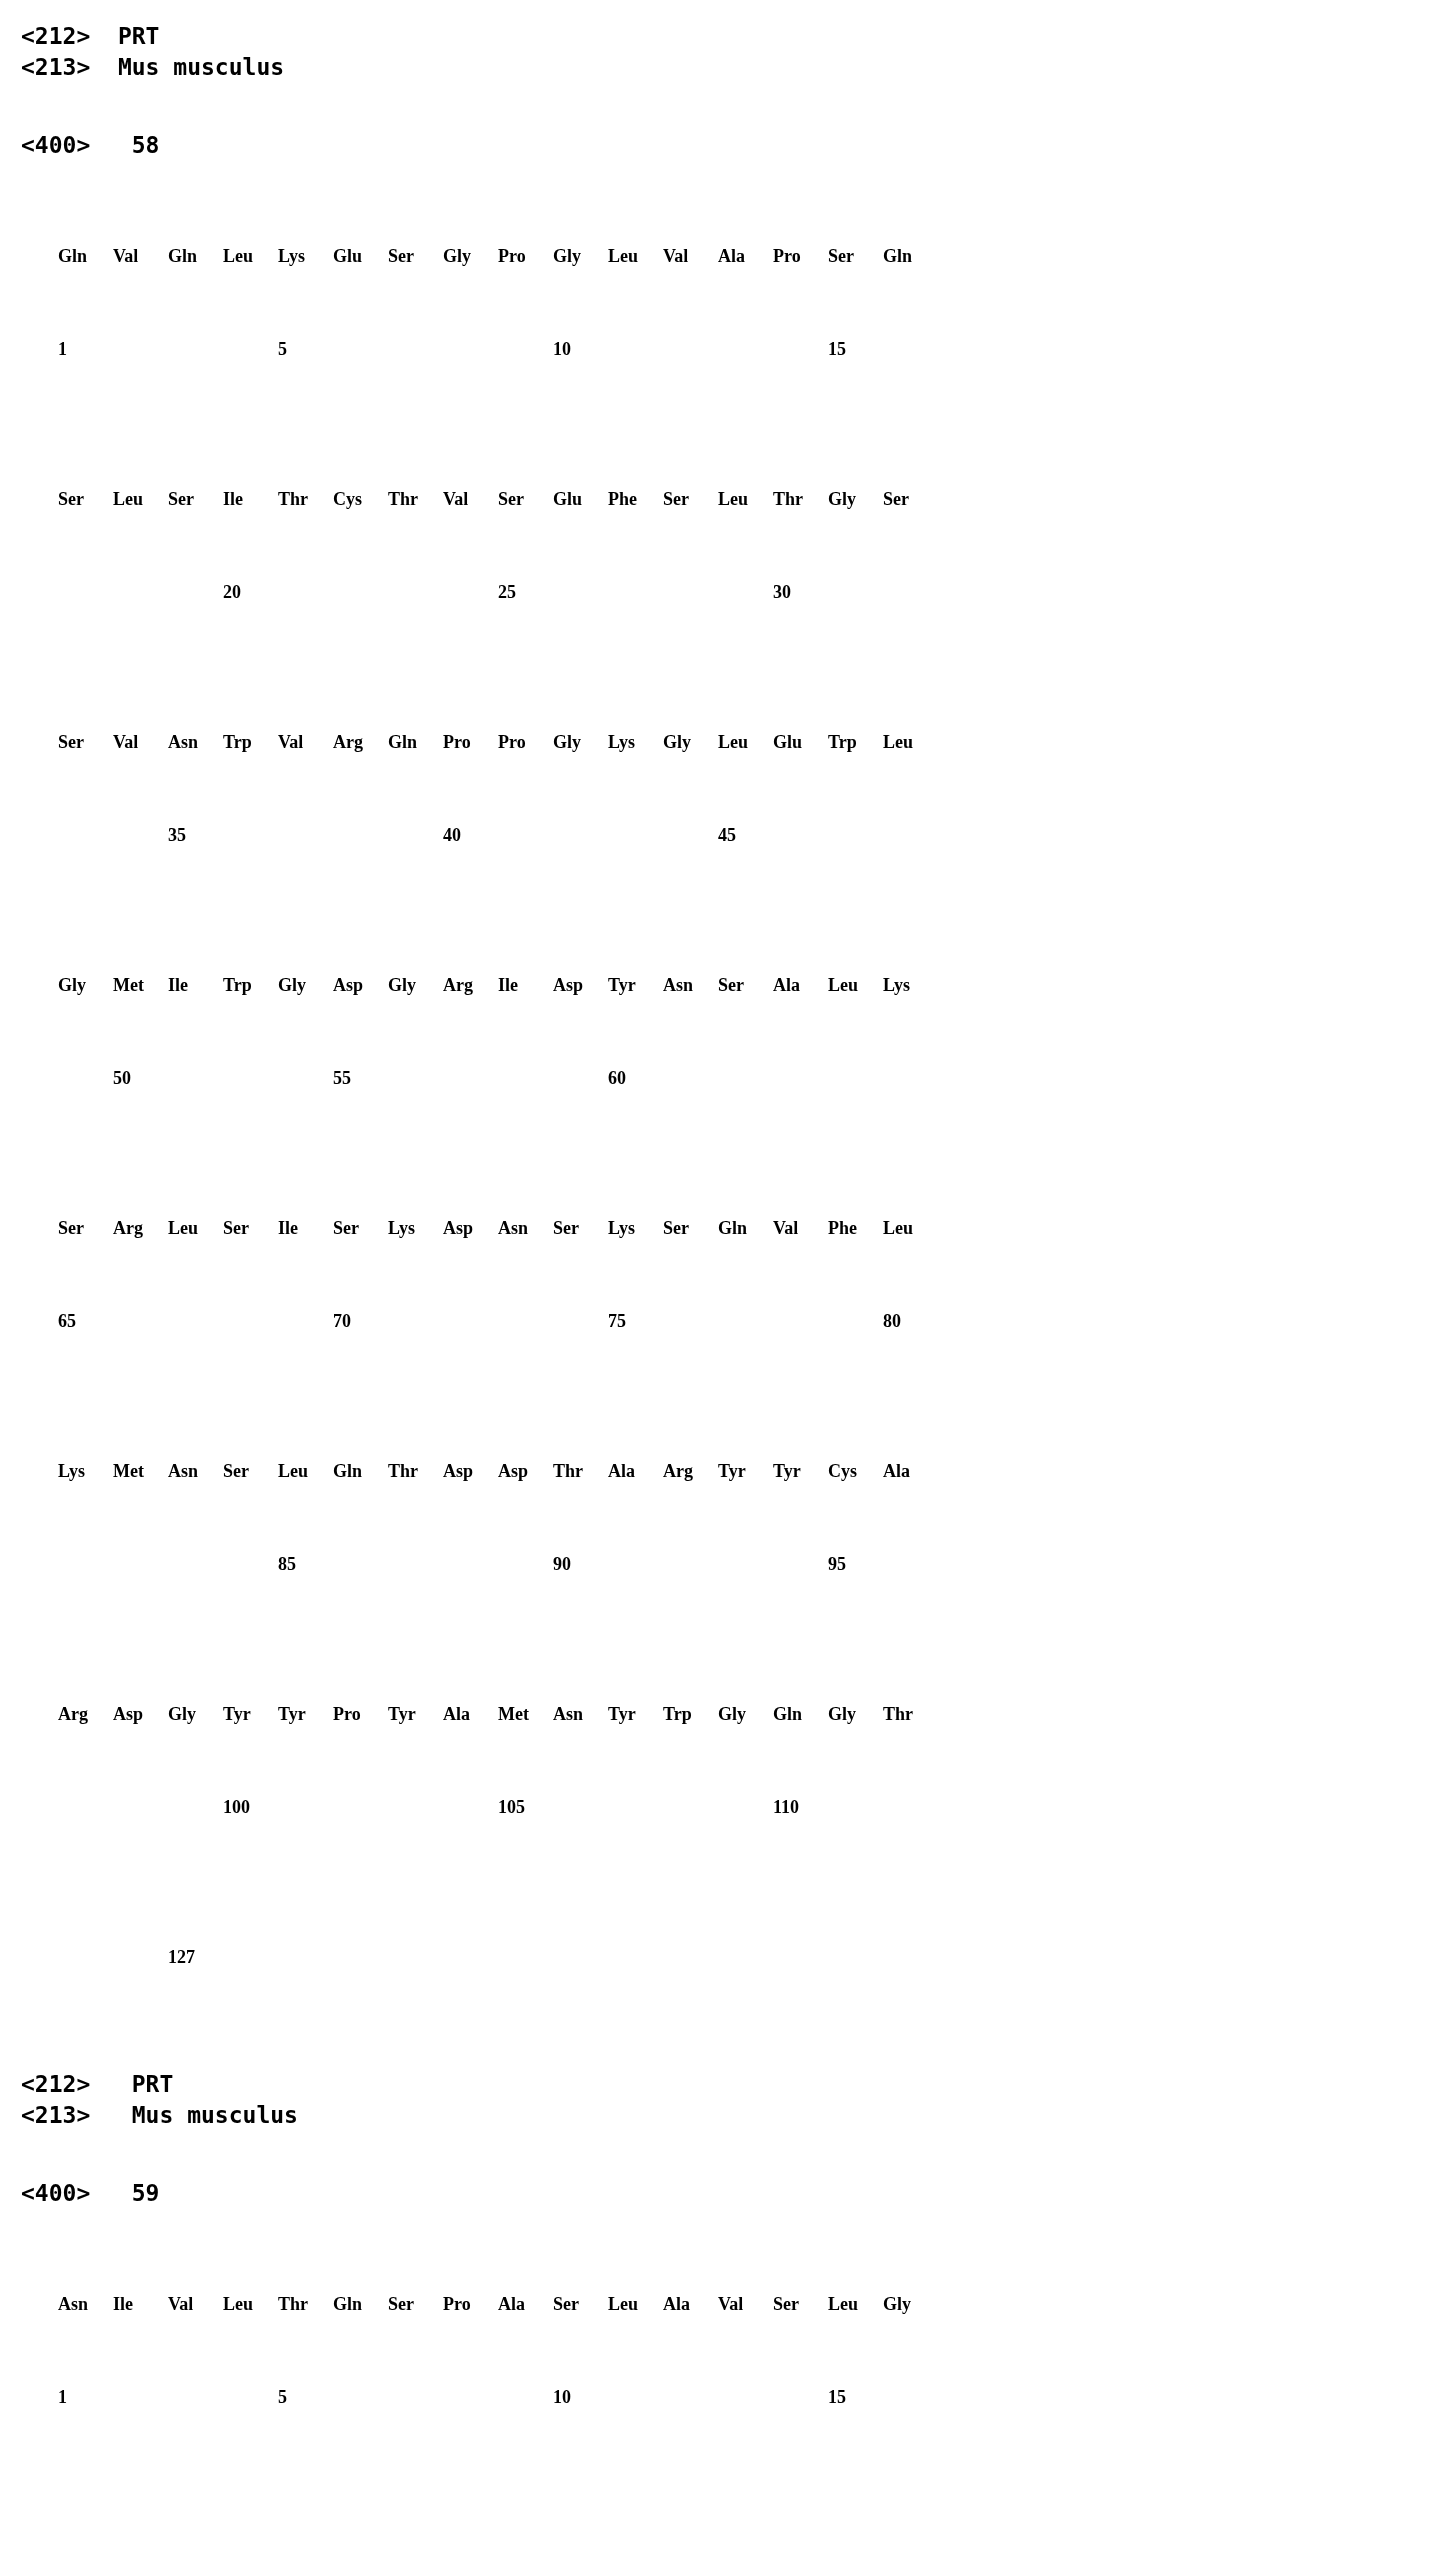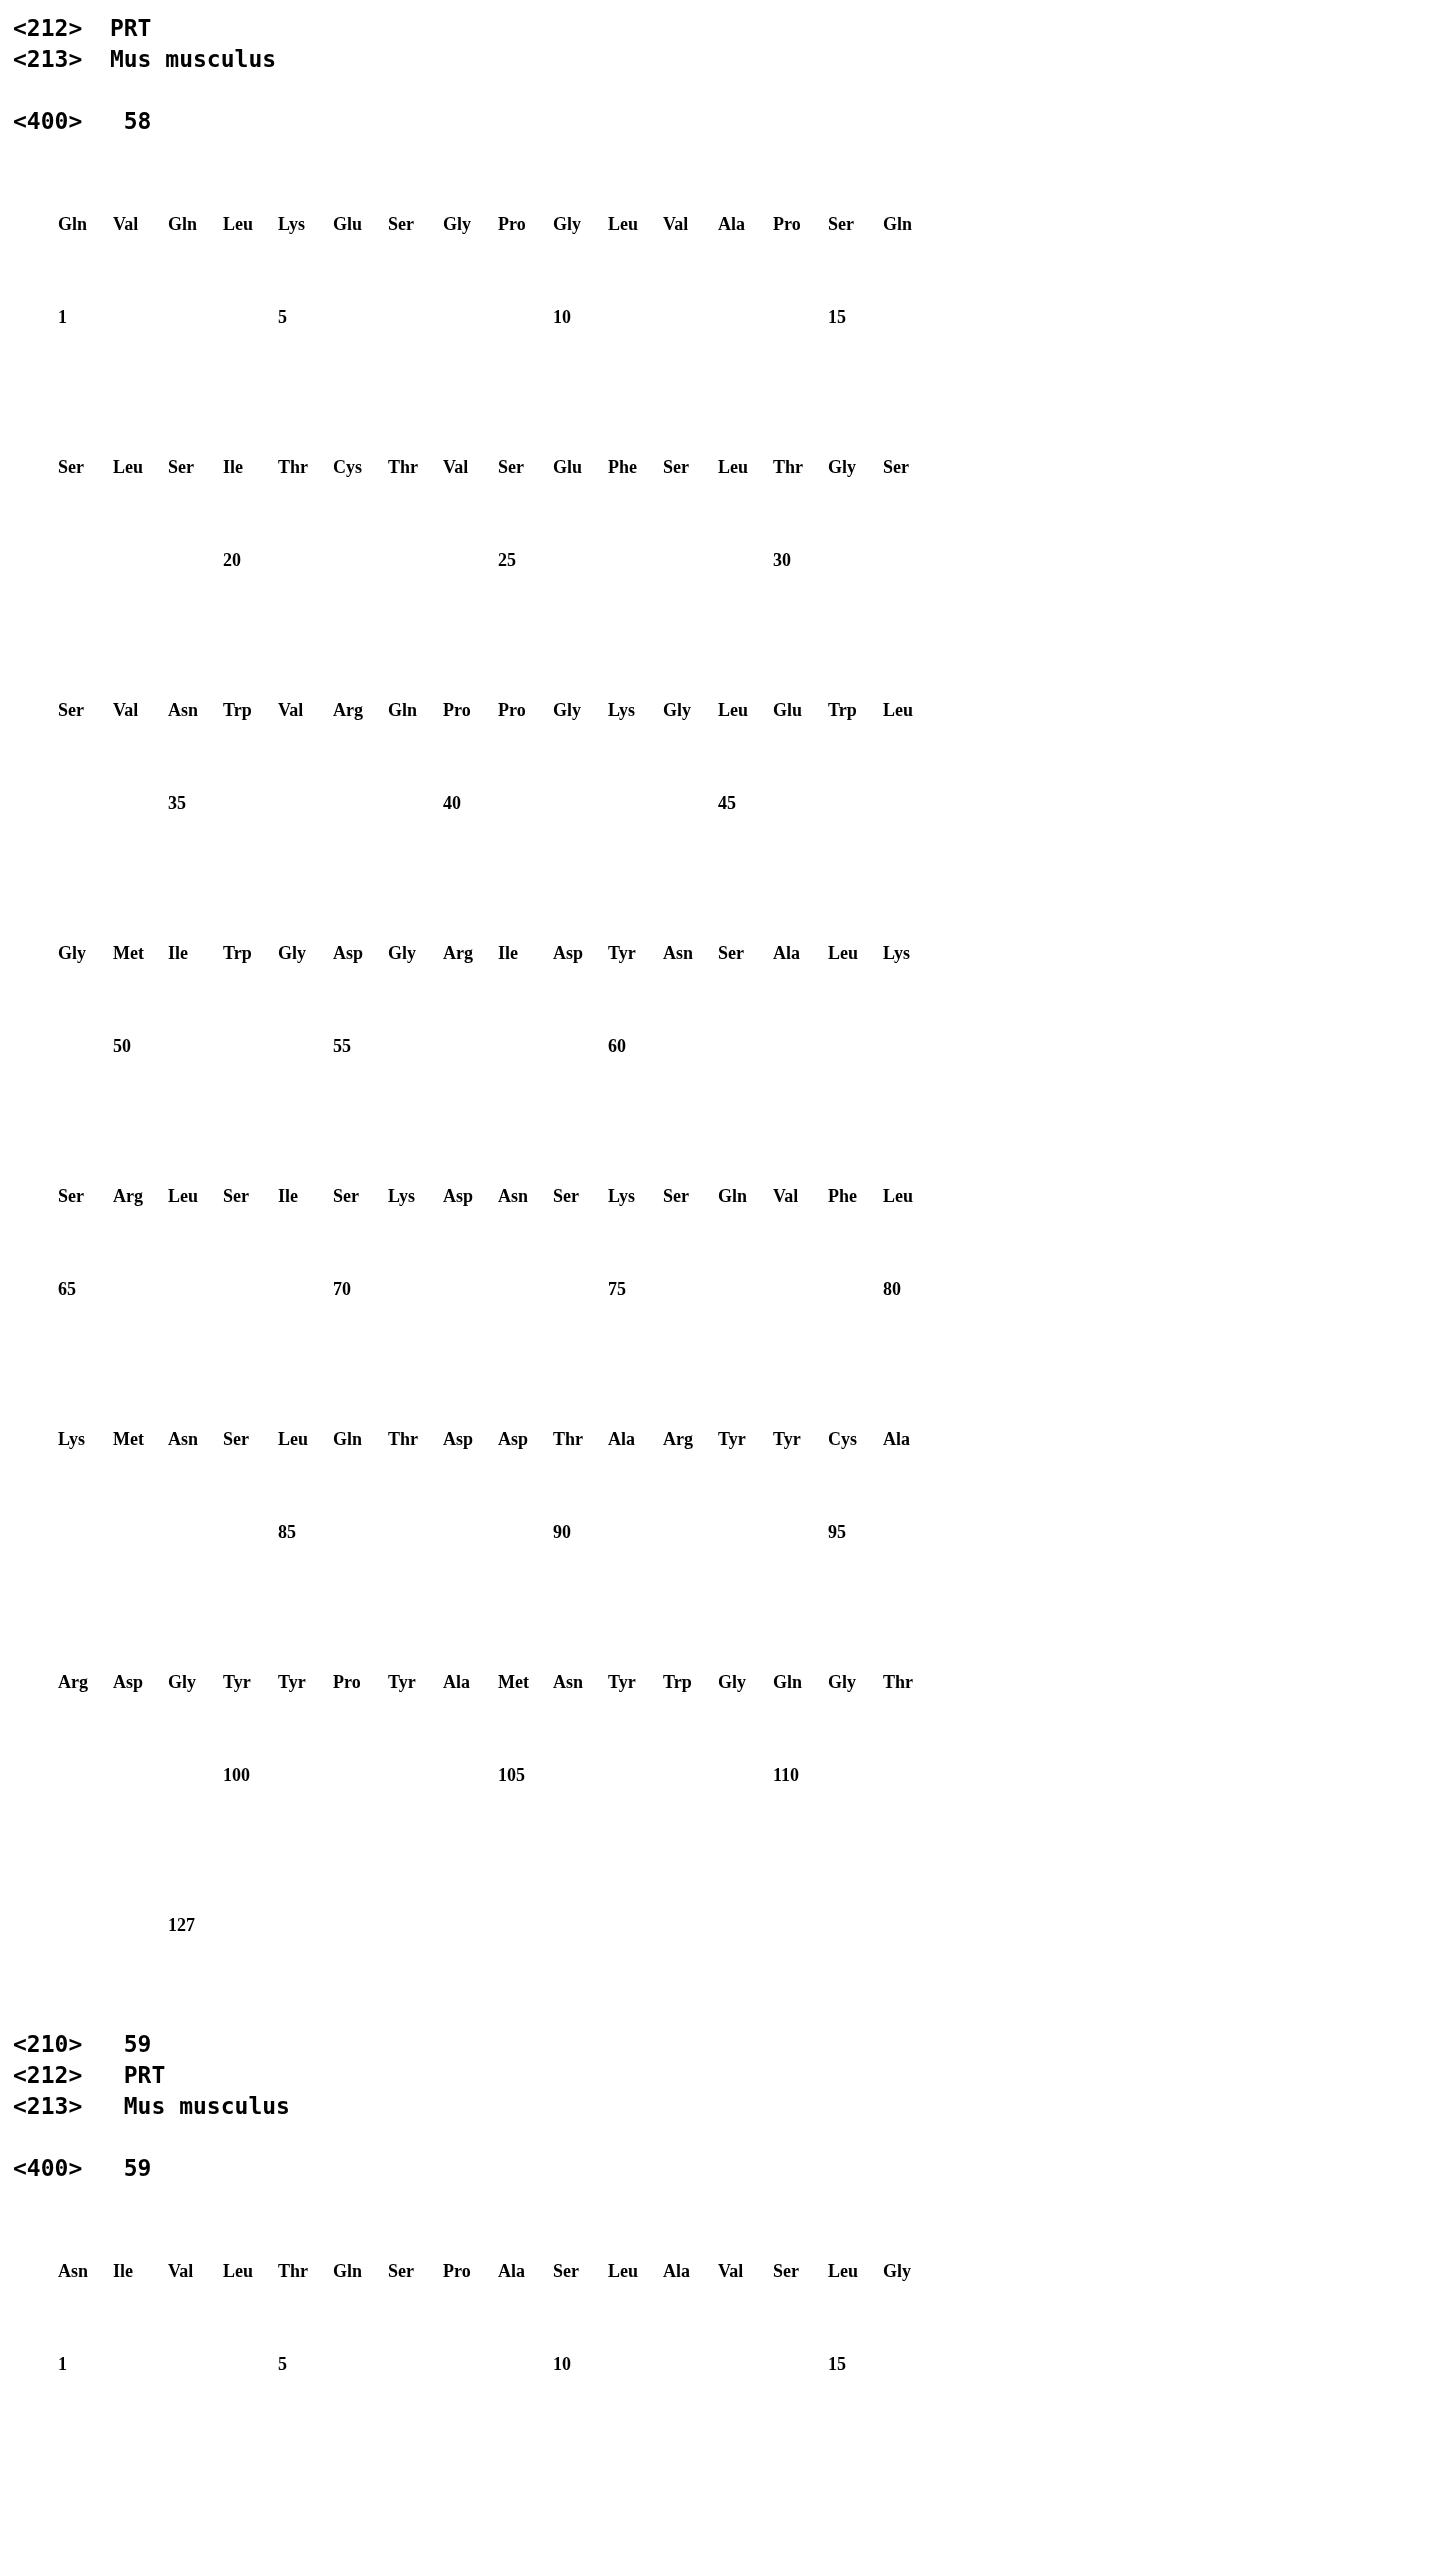--- a/index.html
+++ b/index.html
@@ -26,21 +26,21 @@
   }
   .mono-line {
     font-family: "DejaVu Sans Mono", "Liberation Mono", monospace;
     font-size: 23px;
     font-weight: bold;
     line-height: 31px;
     letter-spacing: 0px;
     white-space: pre;
   }
   .tag-block {
-    margin: 0;
+    margin: 8px;
   }
   .gap-sm { height: 31px; }
   .gap-md { height: 41px; }
   .gap-blk { height: 57px; }
 
   
   .seq-block {
     margin: 0;
   }
   .res-row, .num-row {
@@ -156,21 +156,20 @@
       <div>
         <div class="num-row">
           <span class="cell"></span><span class="cell"></span><span class="cell">127</span><span class="cell"></span><span class="cell"></span><span class="cell"></span>
         </div>
       </div>
     </div>
 
     <div class="gap-blk"></div>
 
     <div class="tag-block">
-      <div class="mono-line">&lt;210&gt;   59</div>
       <div class="mono-line">&lt;212&gt;   PRT</div>
       <div class="mono-line">&lt;213&gt;   Mus musculus</div>
     </div>
 
     <div class="gap-sm"></div>
 
     <div class="tag-block">
       <div class="mono-line">&lt;400&gt;   59</div>
     </div>
 

